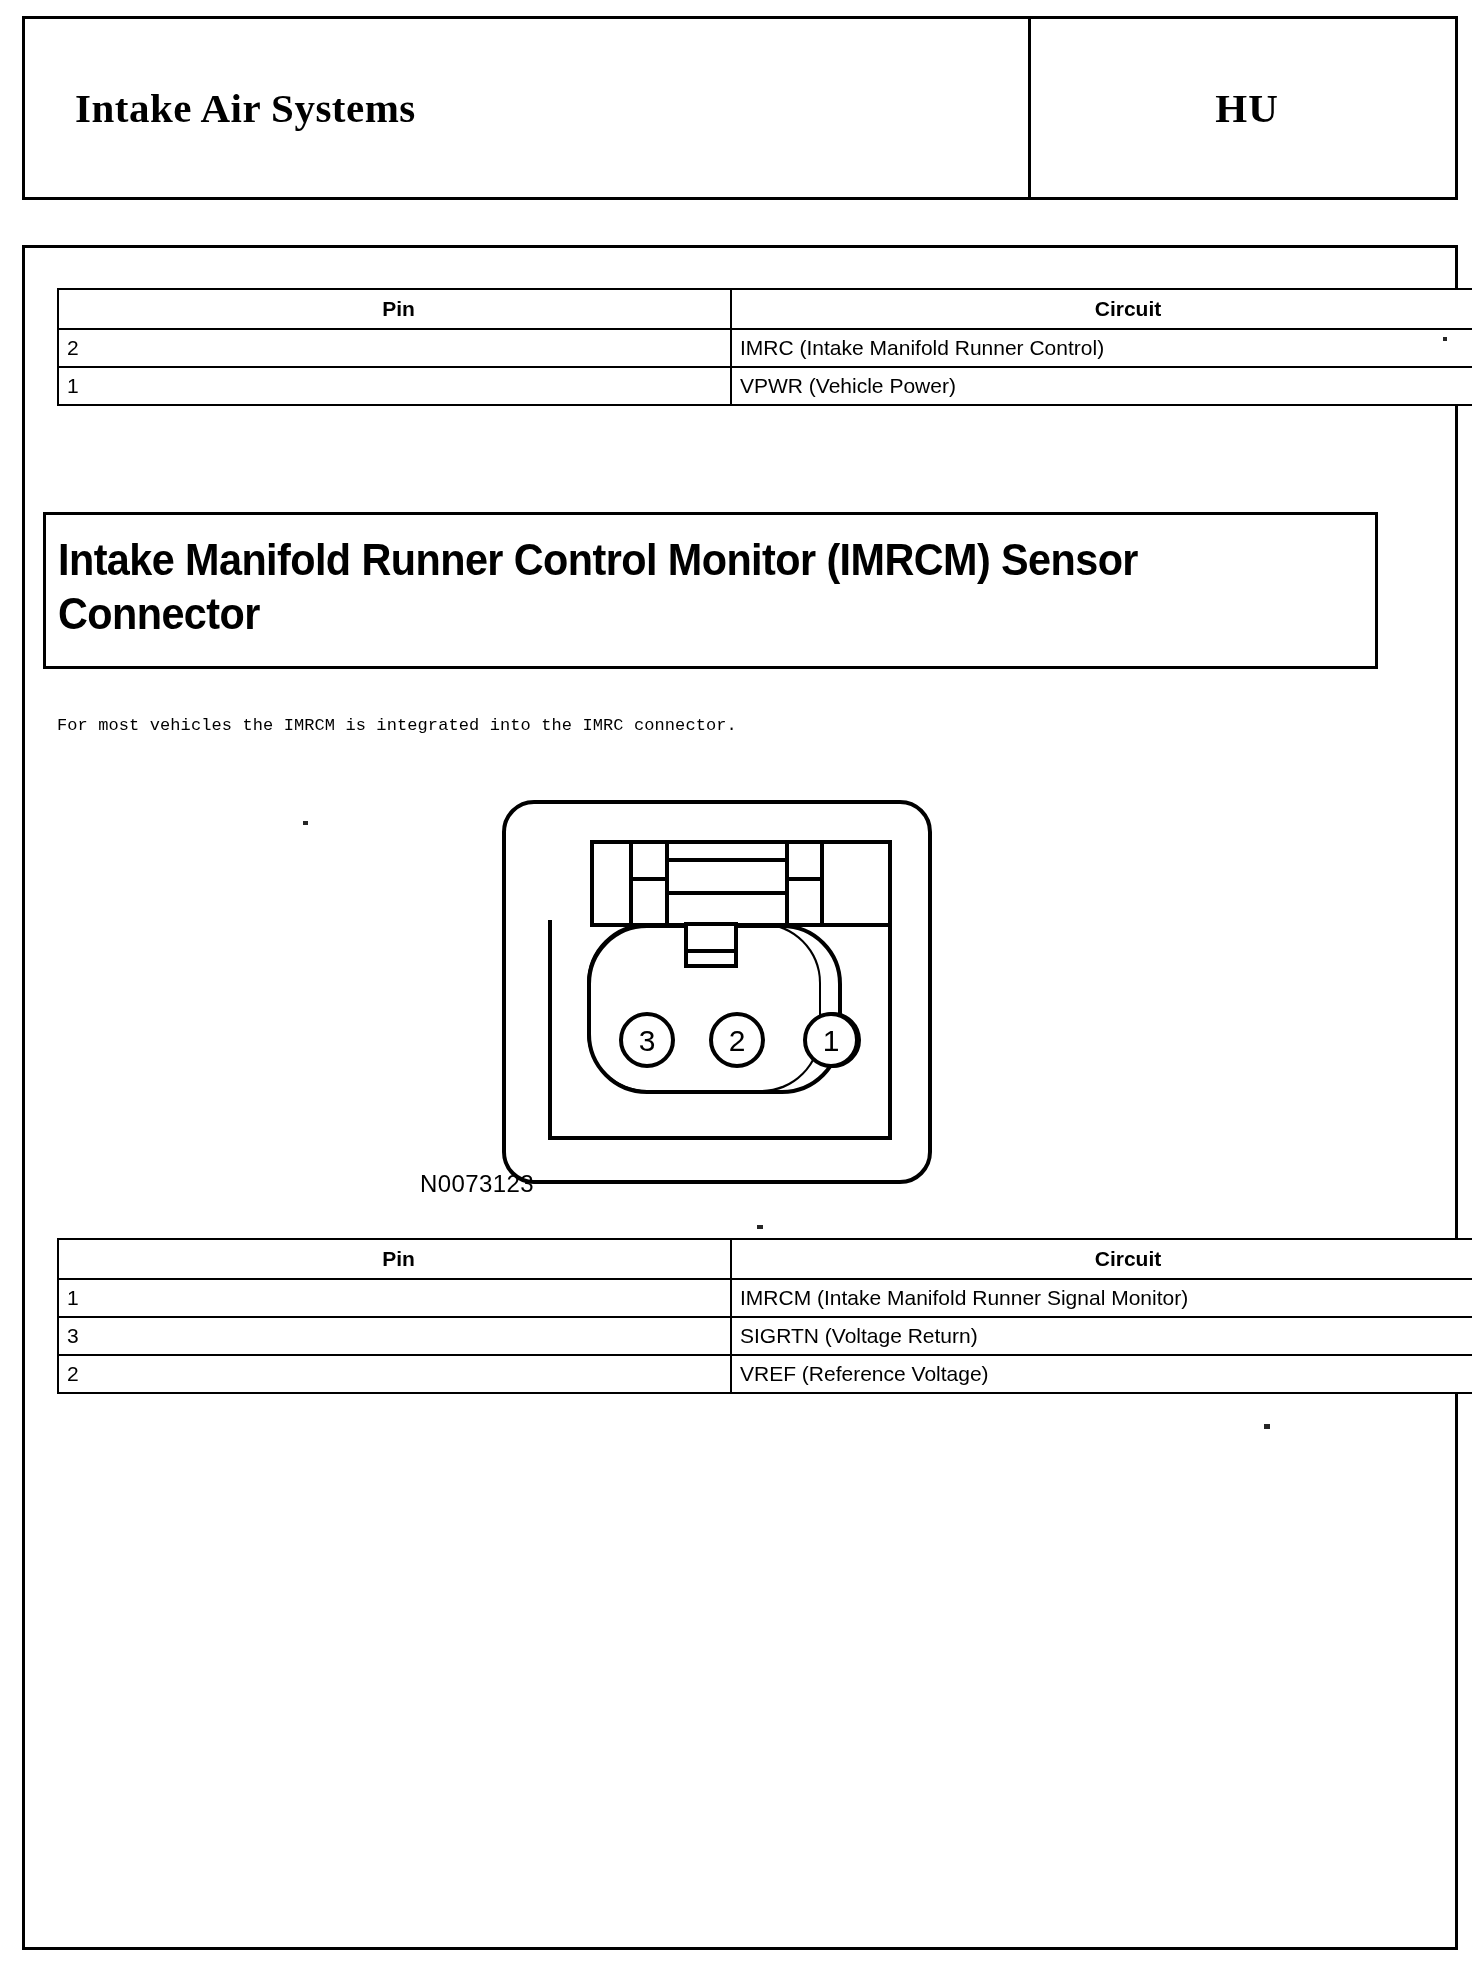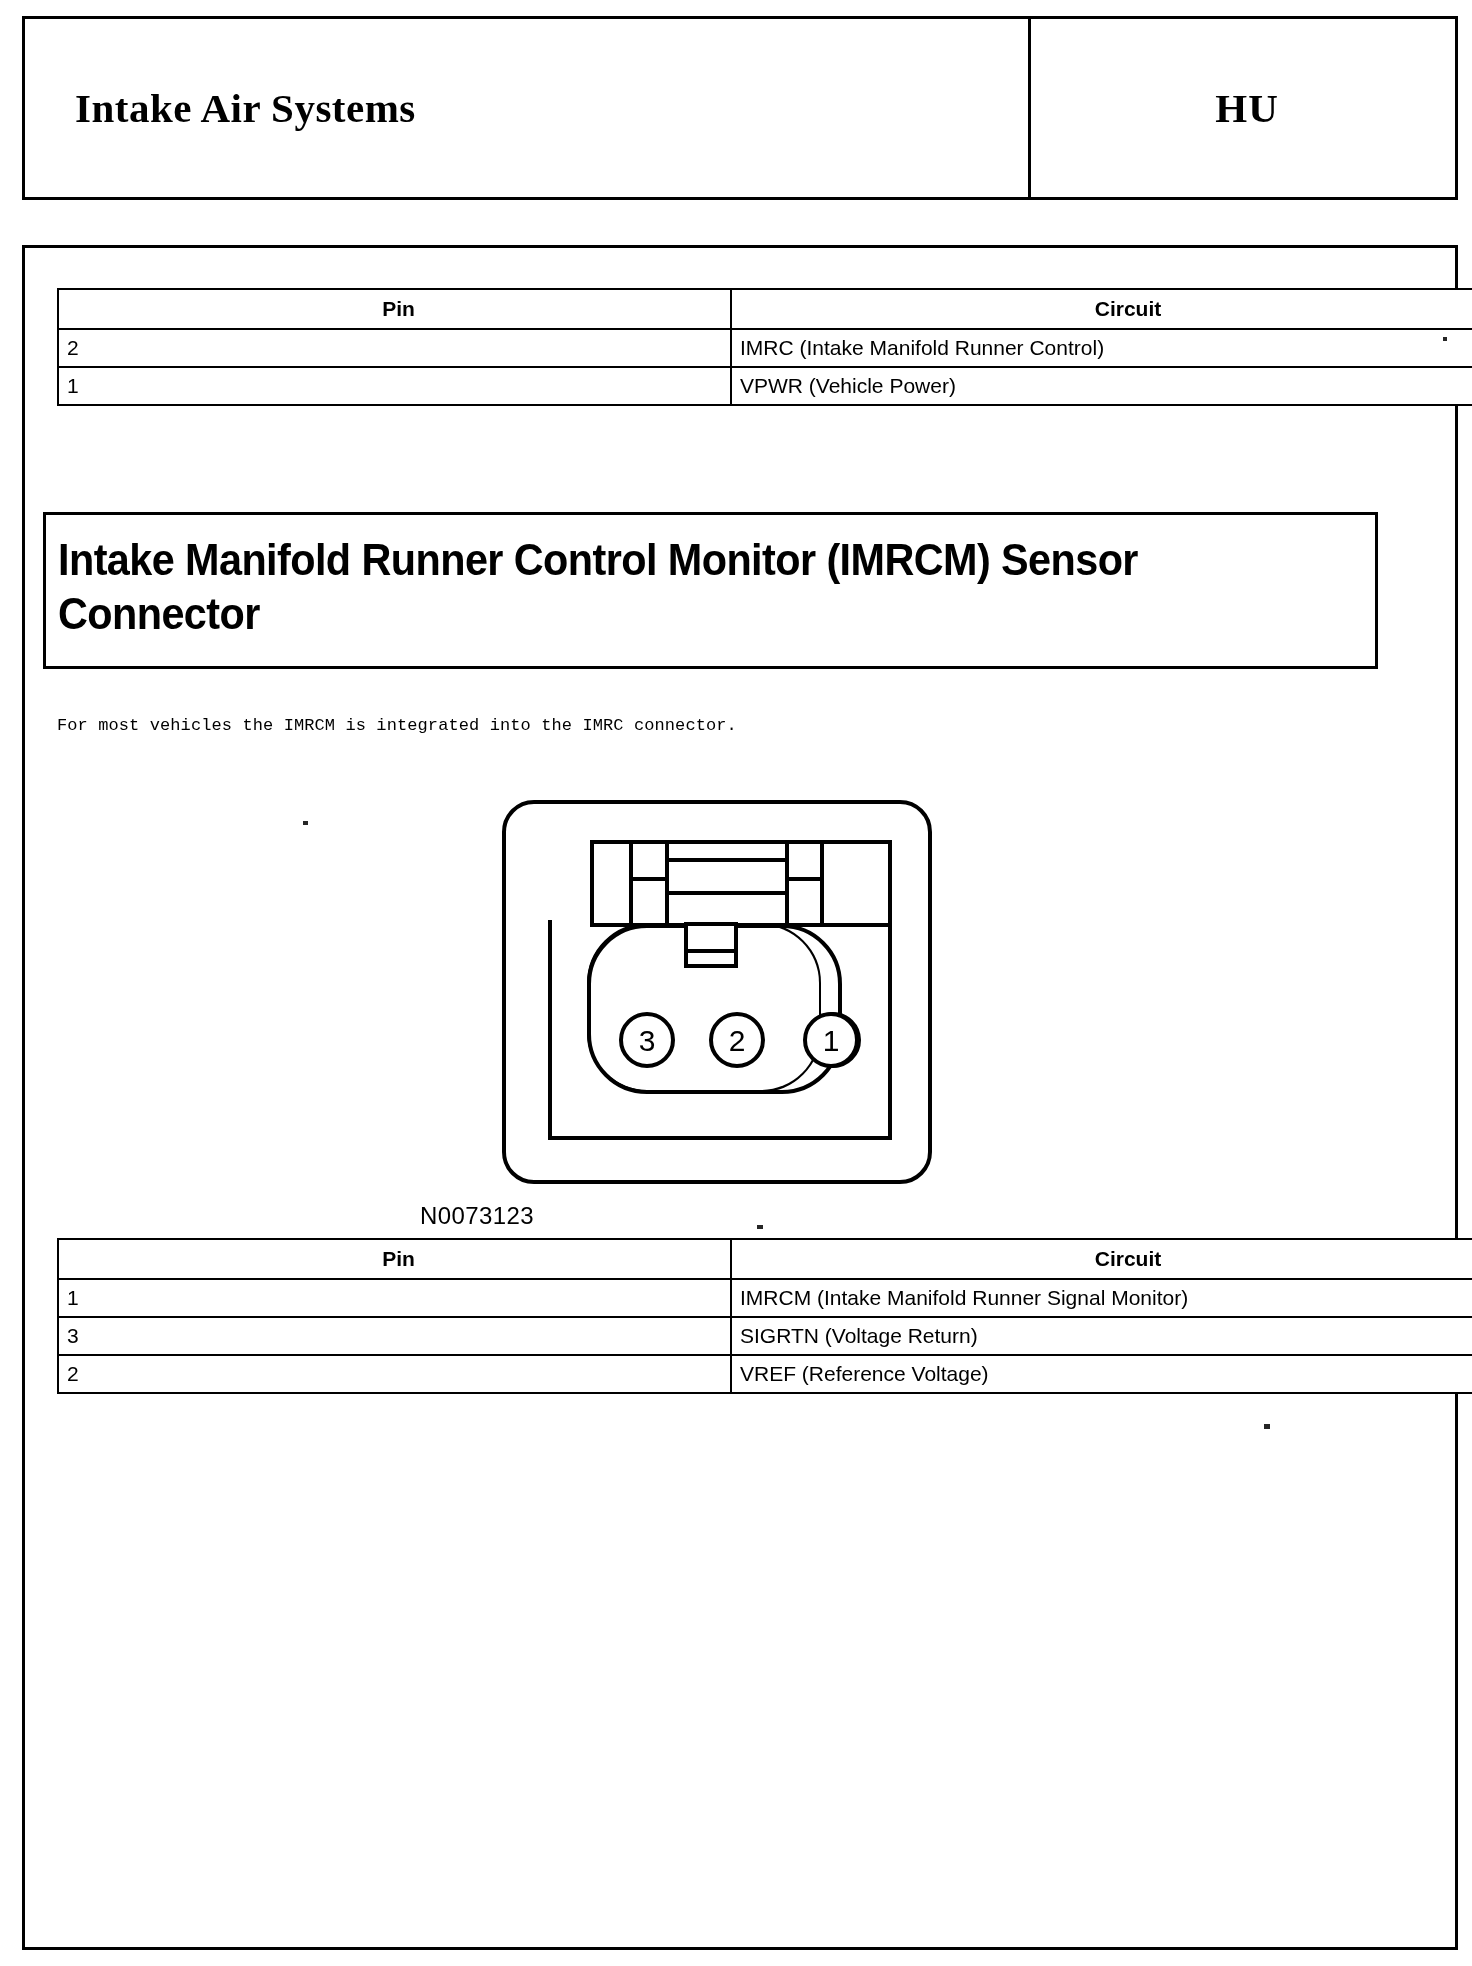--- a/index.html
+++ b/index.html
@@ -142,21 +142,20 @@
   }
   .connector-figure svg { display: block; }
 
   .part-number {
     position: absolute;
     left: 420px;
     top: 1170px;
     font-size: 24px;
     font-family: "Liberation Sans", sans-serif;
     letter-spacing: 0.4px;
-    margin-top: 32px;
   }
 
   
   .speckle {
     position: absolute;
     background: #000;
     opacity: 0.85;
   }
 </style>
 </head>

